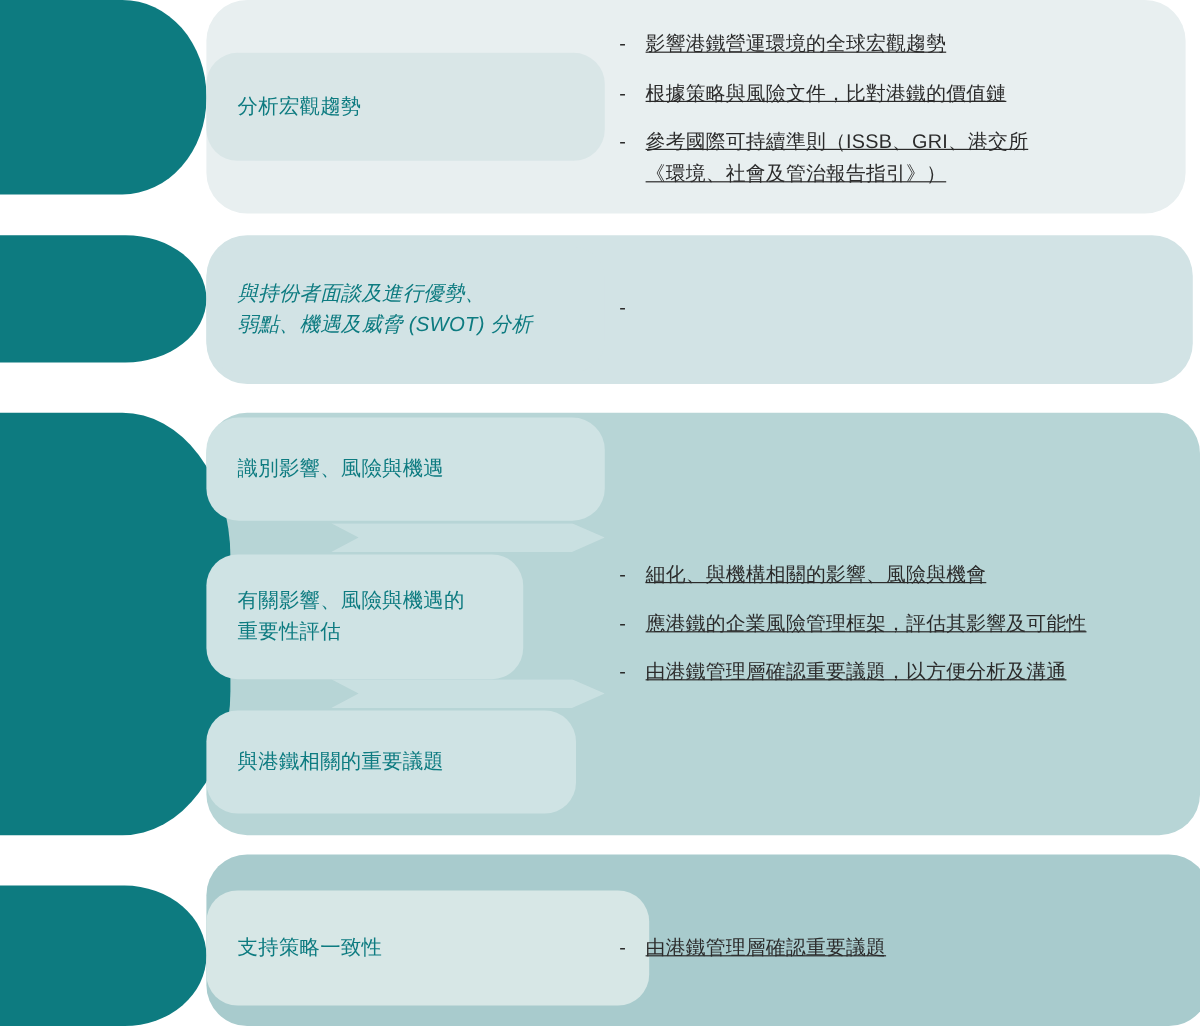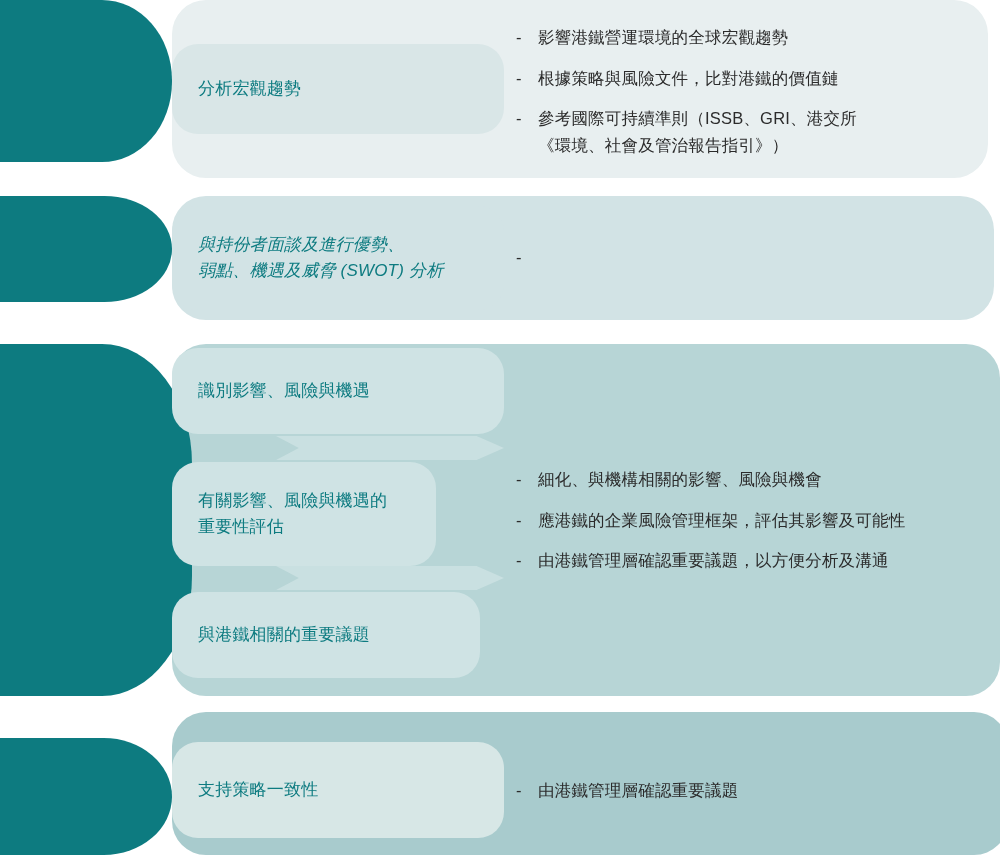--- a/index.html
+++ b/index.html
@@ -78,20 +78,21 @@
 
   .bullet-dash {
     width: 22px;
     flex: 0 0 22px;
     color: #2b2b2b;
   }
 
   .bullet-text {
     flex: 1 1 auto;
     white-space: pre-line;
+    text-decoration: underline;
   }
 </style>
 </head>
 <body>
 
 <div id="stage">
 
   <div class="spine" style="top:0px; height:162px; width:212px; border-top-right-radius:70px 80px; border-bottom-right-radius:70px 80px;"></div>
 
   <div class="panel" style="top:0px; height:178px; width:816px; background:#e8eff0;"></div>
@@ -128,21 +129,21 @@
   <div class="bullets" style="top:244px;">
     <div class="bullet-row">
       <span class="bullet-dash">-</span>
     </div>
   </div>
 
   <div class="spine" style="top:344px; height:352px; width:232px; border-top-right-radius:90px 120px; border-bottom-right-radius:90px 120px;"></div>
 
   <div class="panel" style="top:344px; height:352px; width:828px; background:#b7d5d6;"></div>
 
-  <div class="labelbox" style="top:348px; height:86px; width:332px; background:#cfe3e4;">
+  <div class="labelbox" style="top:348px; height:86px; width:332px; background:#cfe3e4;border-radius:27px;">
     <div class="label-text">識別影響、風險與機遇</div>
   </div>
 
   <div class="labelbox" style="top:462px; height:104px; width:264px; background:#cfe3e4;">
     <div class="label-text">有關影響、風險與機遇的
 重要性評估</div>
   </div>
 
   <div class="labelbox" style="top:592px; height:86px; width:308px; background:#cfe3e4;">
     <div class="label-text">與港鐵相關的重要議題</div>
@@ -168,21 +169,21 @@
     <div class="bullet-row">
       <span class="bullet-dash">-</span>
       <span class="bullet-text">由港鐵管理層確認重要議題，以方便分析及溝通</span>
     </div>
   </div>
 
   <div class="spine" style="top:738px; height:117px; width:212px; border-top-right-radius:70px 60px; border-bottom-right-radius:70px 60px;"></div>
 
   <div class="panel" style="top:712px; height:143px; width:836px; background:#a8cbcd;"></div>
 
-  <div class="labelbox" style="top:742px; height:96px; width:332px; background:#d7e7e6;">
+  <div class="labelbox" style="top:742px; height:96px; width:369px; background:#d7e7e6;">
     <div class="label-text">支持策略一致性</div>
   </div>
 
   <div class="bullets" style="top:777px;">
     <div class="bullet-row">
       <span class="bullet-dash">-</span>
       <span class="bullet-text">由港鐵管理層確認重要議題</span>
     </div>
   </div>
 

